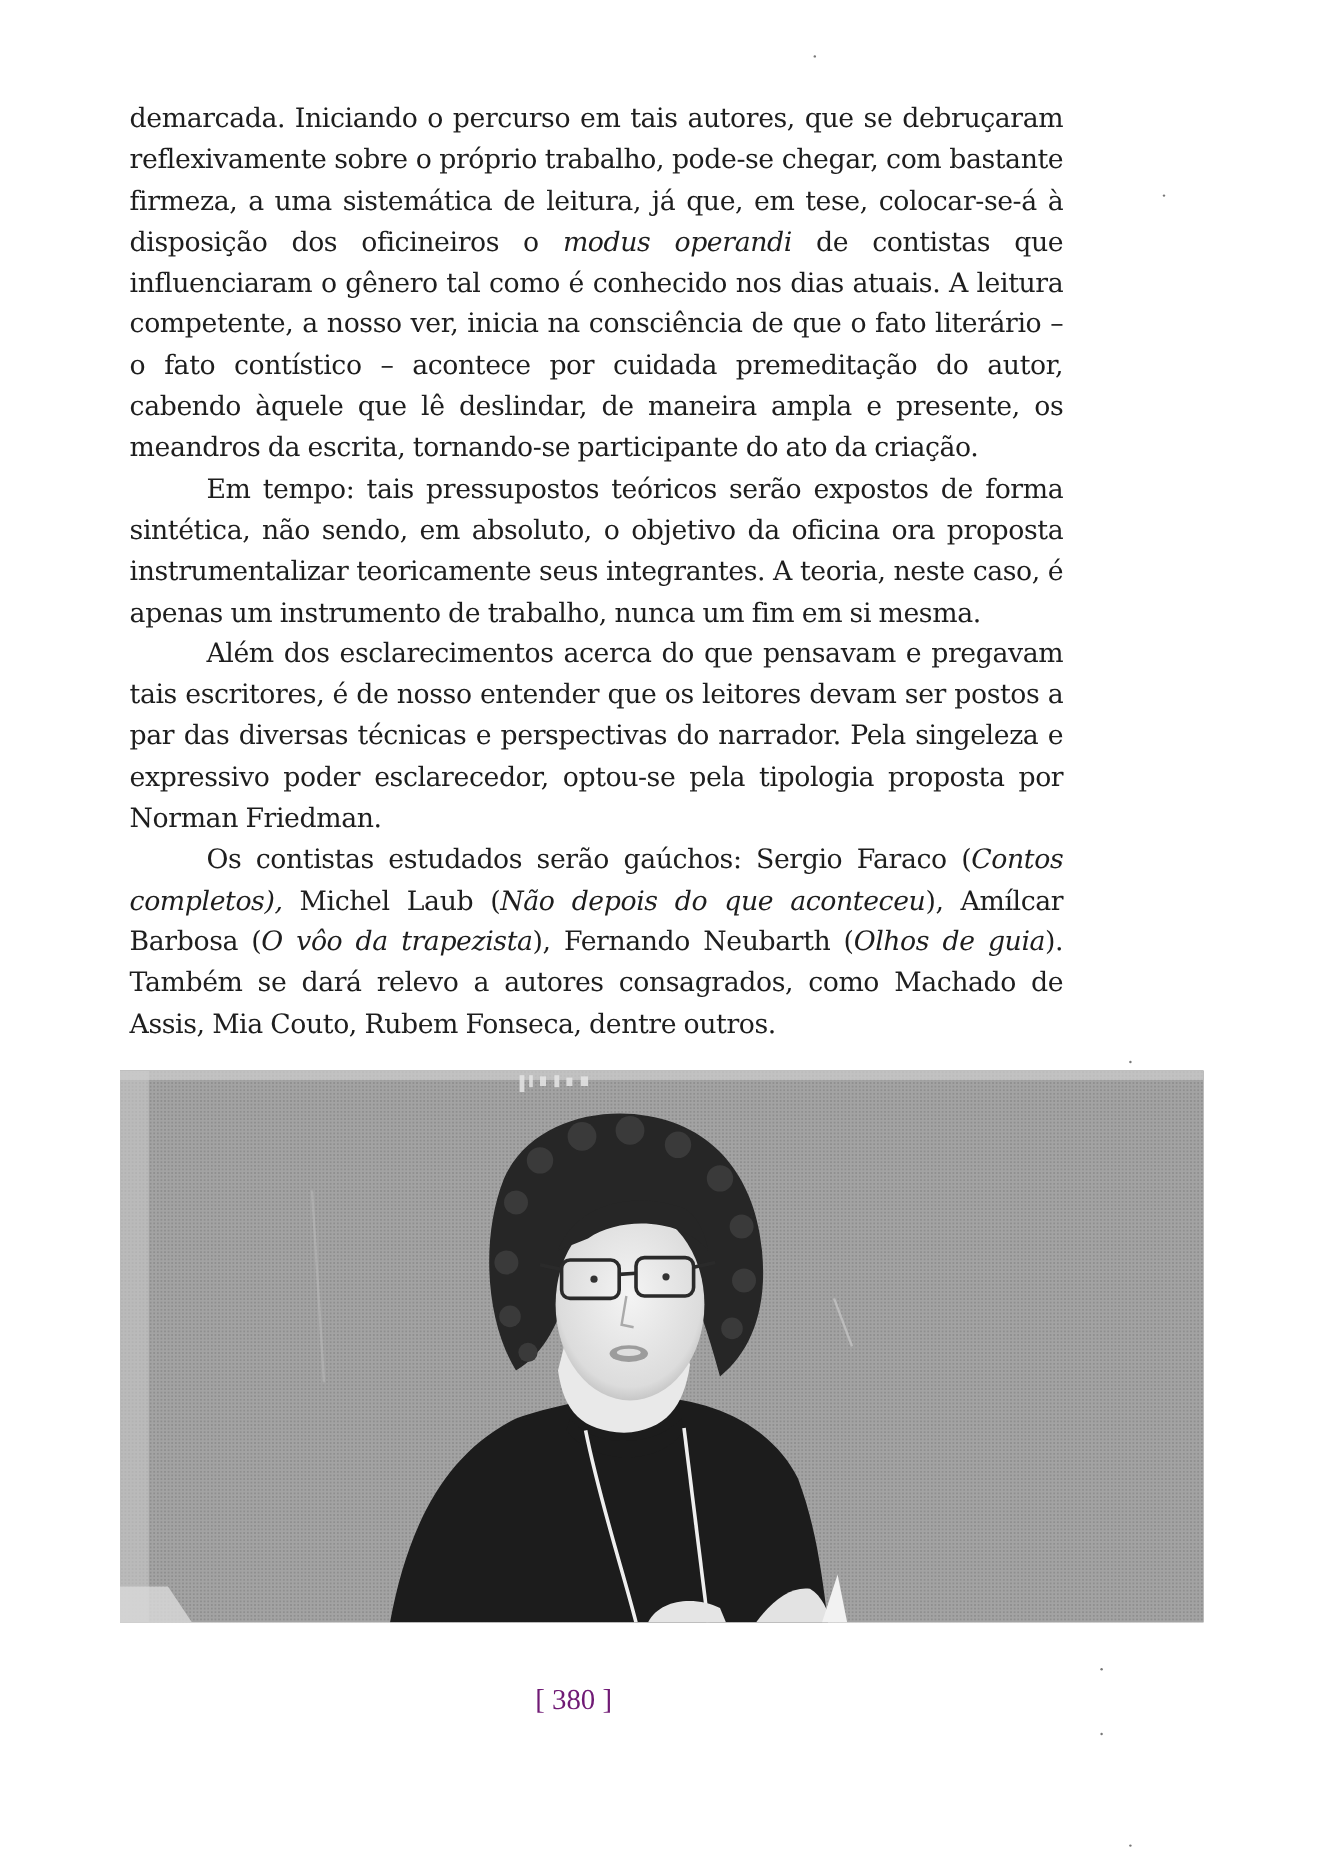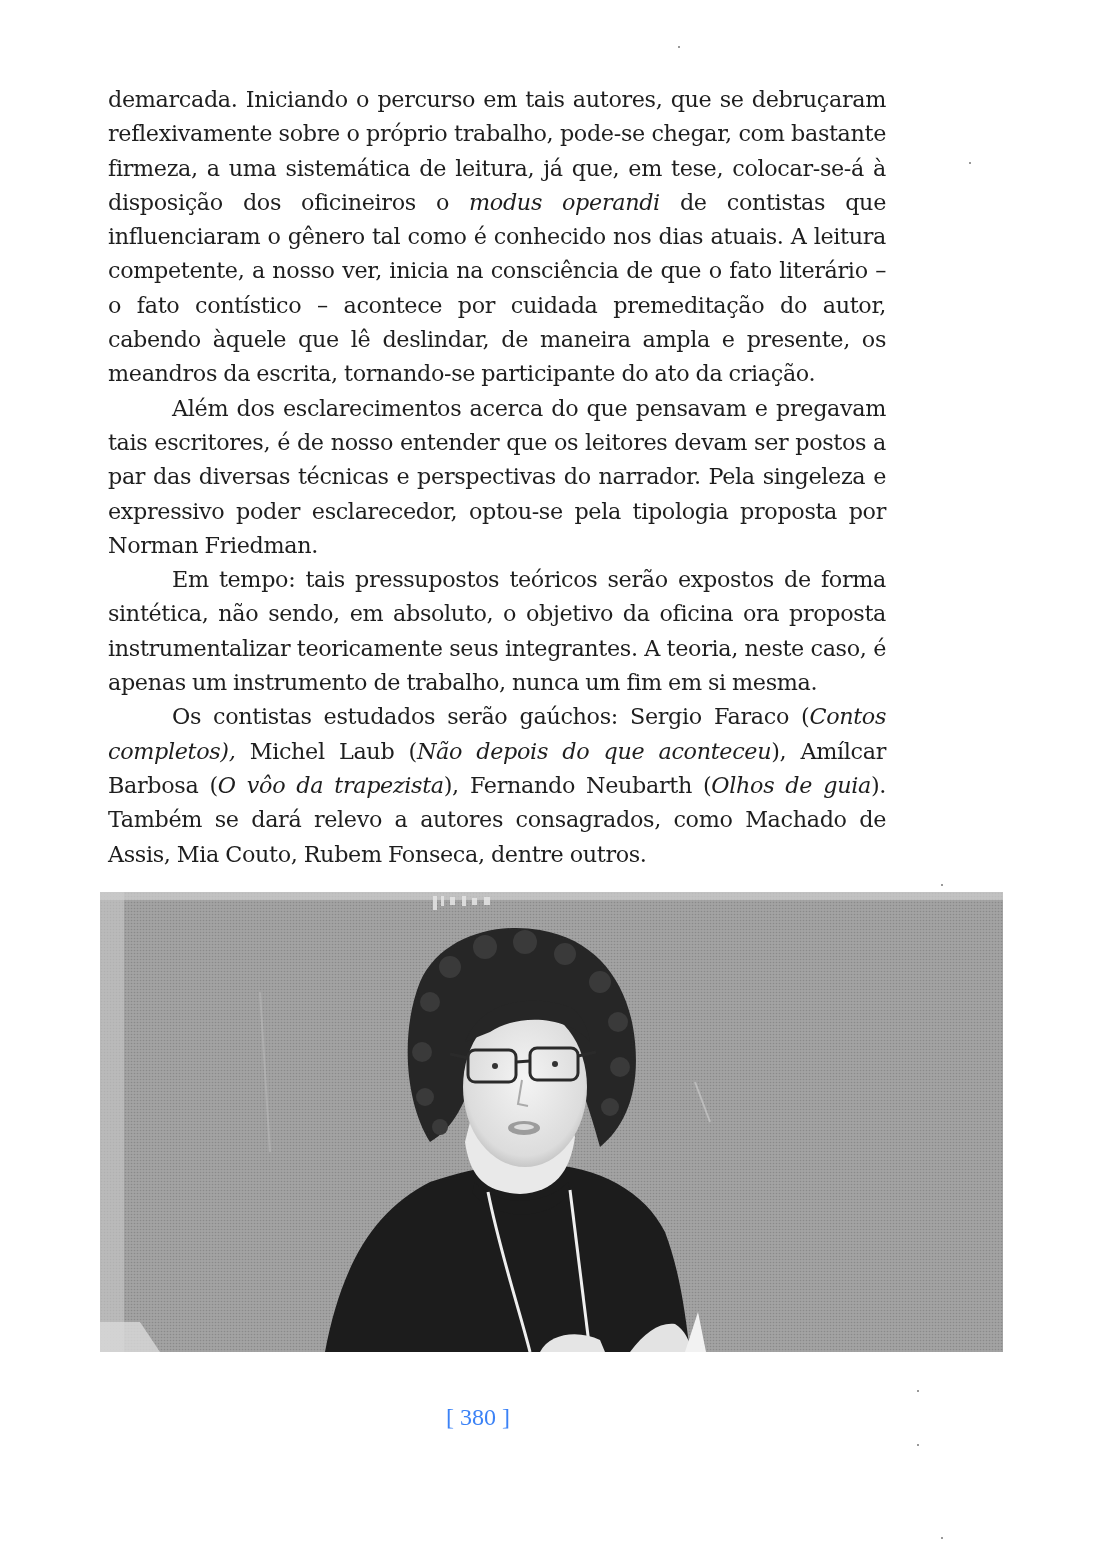--- a/index.html
+++ b/index.html
@@ -15,31 +15,31 @@
     .text-block p { margin: 0; }
     .text-block p.indent { text-indent: 64px; }
     .text-block em { font-style: italic; margin-top: 24px; }
     .photo {
       position: absolute; left: 100px; top: 892px; width: 903px; height: 460px;
       background: #9a9a9a; overflow: hidden;
     }
     .photo svg { width: 100%; height: 100%; display: block; }
     .page-number {
       position: absolute; left: 0; width: 956px; top: 1404px; text-align: center;
-      font-family: "Liberation Serif", serif; font-size: 24px; color: #3b82f6;
+      font-family: "Liberation Serif", serif; font-size: 24px; color: #701a75;
     }
     .speck { position: absolute; width: 2px; height: 2px; background: #777; border-radius: 50%; }
   </style>
 </head>
 <body>
 
 <div class="text-block">
   <p><span>demarcada. Iniciando o percurso em tais autores, que se debruçaram reflexivamente sobre o próprio trabalho, pode-se chegar, com bastante firmeza, a uma sistemática de leitura, já que, em tese, colocar-se-á à disposição dos oficineiros o </span><em>modus operandi</em><span> de contistas que influenciaram o gênero tal como é conhecido nos dias atuais. A leitura competente, a nosso ver, inicia na consciência de que o fato literário – o fato contístico – acontece por cuidada premeditação do autor, cabendo àquele que lê deslindar, de maneira ampla e presente, os meandros da escrita, tornando-se participante do ato da criação.</span></p>
+  <p class="indent"><span>Em tempo: tais pressupostos teóricos serão expostos de forma sintética, não sendo, em absoluto, o objetivo da oficina ora proposta instrumentalizar teoricamente seus integrantes. A teoria, neste caso, é apenas um instrumento de trabalho, nunca um fim em si mesma.</span></p>
   <p class="indent"><span>Além dos esclarecimentos acerca do que pensavam e pregavam tais escritores, é de nosso entender que os leitores devam ser postos a par das diversas técnicas e perspectivas do narrador. Pela singeleza e expressivo poder esclarecedor, optou-se pela tipologia proposta por Norman Friedman.</span></p>
-  <p class="indent"><span>Em tempo: tais pressupostos teóricos serão expostos de forma sintética, não sendo, em absoluto, o objetivo da oficina ora proposta instrumentalizar teoricamente seus integrantes. A teoria, neste caso, é apenas um instrumento de trabalho, nunca um fim em si mesma.</span></p>
   <p class="indent"><span>Os contistas estudados serão gaúchos: Sergio Faraco (</span><em>Contos completos),</em><span> Michel Laub (</span><em>Não depois do que aconteceu</em><span>), Amílcar Barbosa (</span><em>O vôo da trapezista</em><span>), Fernando Neubarth (</span><em>Olhos de guia</em><span>). Também se dará relevo a autores consagrados, como Machado de Assis, Mia Couto, Rubem Fonseca, dentre outros.</span></p>
 </div>
 
 <div class="photo" title="Black-and-white halftone photograph of a woman with curly dark hair and glasses, wearing a dark top with a lanyard, speaking in front of a chalkboard">
   <svg viewBox="0 0 903 460" preserveAspectRatio="none">
     <defs>
       <pattern id="halftone" width="3" height="3" patternUnits="userSpaceOnUse">
         <rect width="3" height="3" fill="#a3a3a3"></rect>
         <circle cx="1.5" cy="1.5" r="0.8" fill="#8a8a8a"></circle>
       </pattern>

